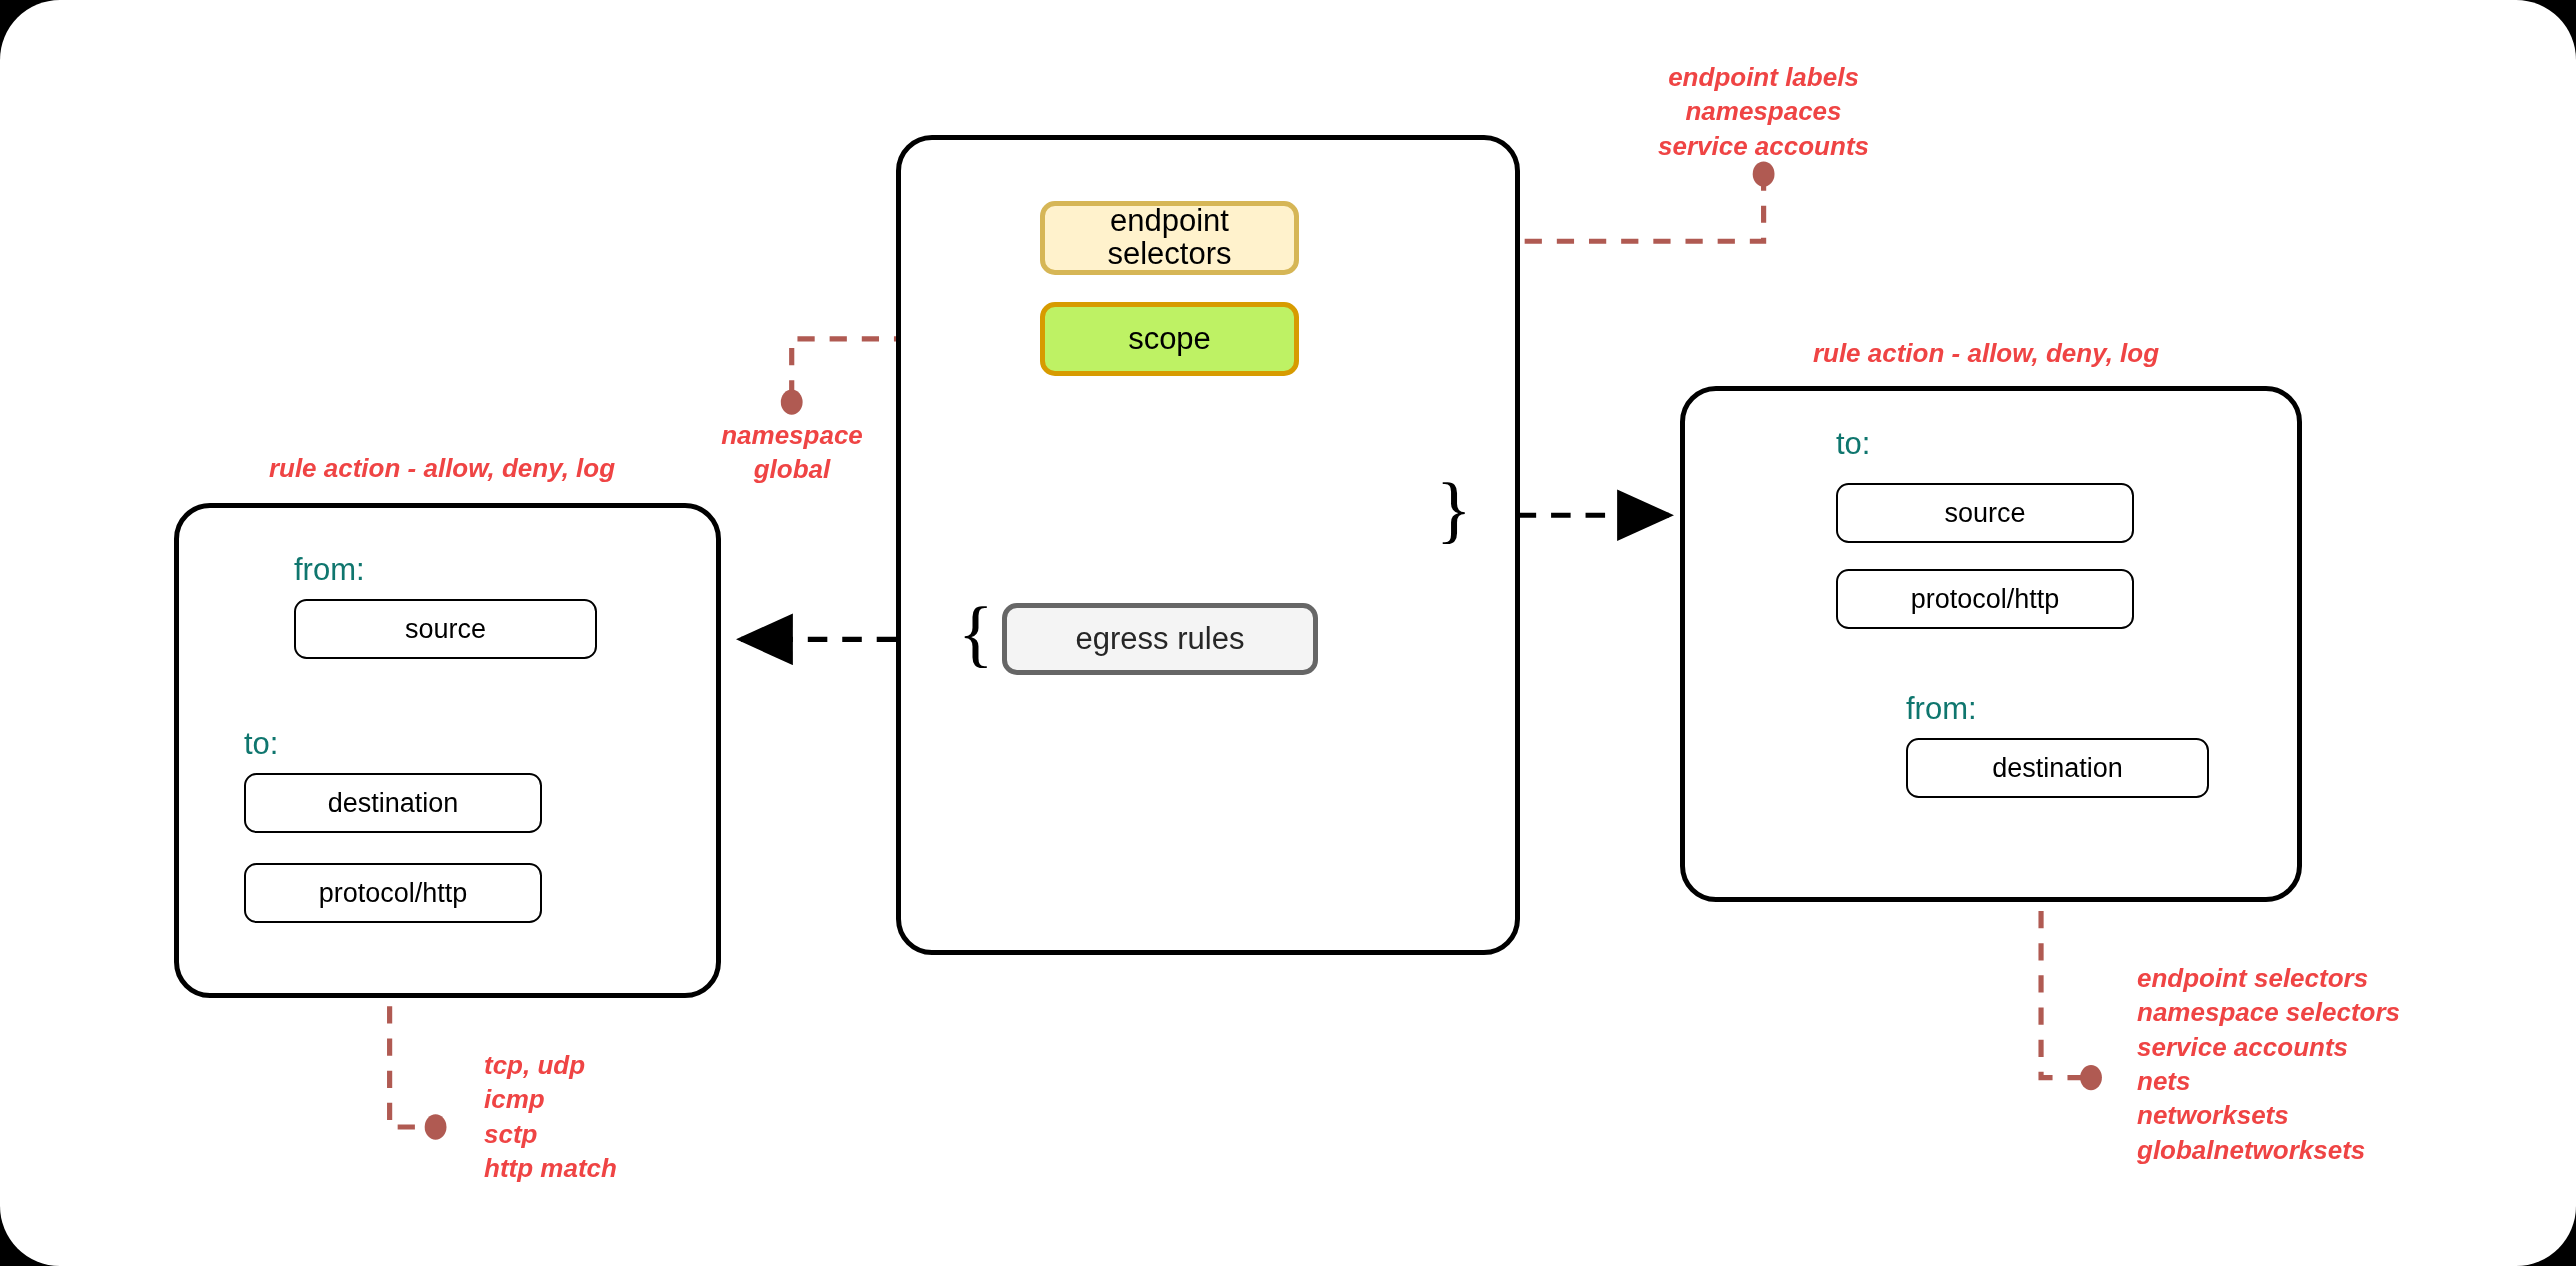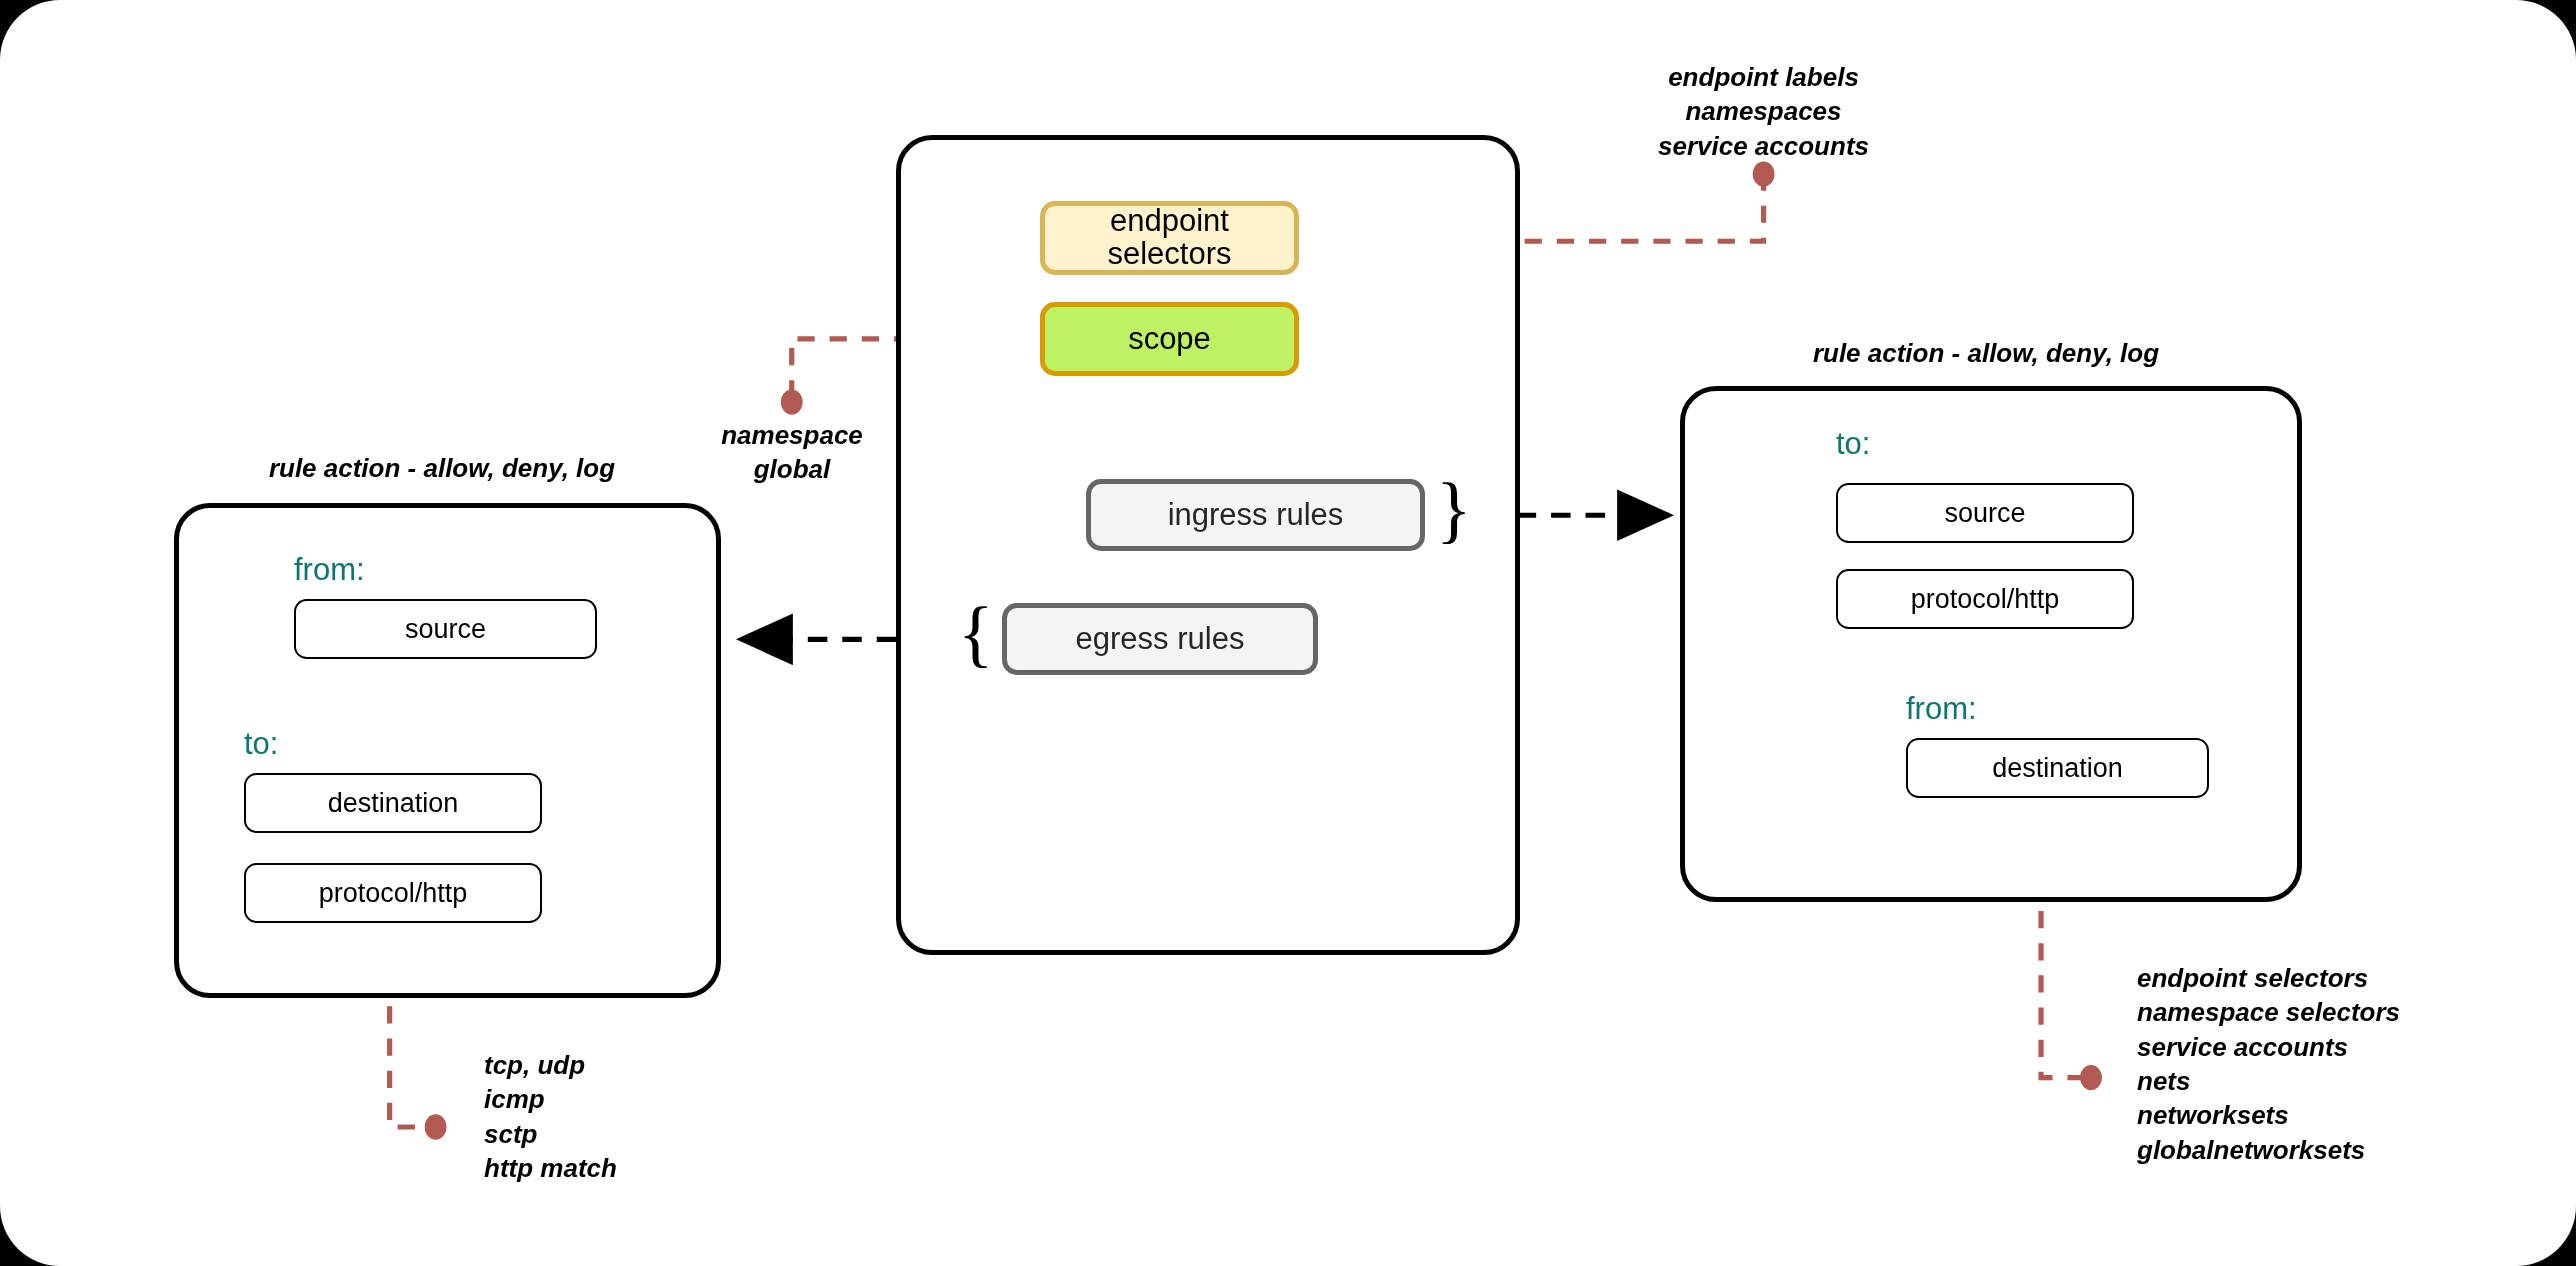--- a/index.html
+++ b/index.html
@@ -62,21 +62,21 @@
     font-size:31px;
   }
   .label-text{
     position:absolute;
     font-size:31px;
     color:#0f766e;
     white-space:nowrap;
   }
   .annot{
     position:absolute;
-    color:#000000;
+    color:#ef4444;
     font-size:26px;
     font-weight:bold;
     font-style:italic;
     line-height:1.32;
     white-space:pre-line;
   }
   .annot.center{text-align:center;}
   .annot.left{text-align:left;}
   .brace{
     position:absolute;
@@ -120,23 +120,20 @@
     <div class="container-box abs" style="left:896px;top:135px;width:614px;height:810px;"></div>
 
     <div class="node yellow-box" style="left:1040px;top:201px;width:259px;height:74px;">
       <span>endpoint selectors</span>
     </div>
 
     <div class="node orange-box" style="left:1040px;top:302px;width:259px;height:74px;">
       <span>scope</span>
     </div>
 
-    <div class="node grey-box" style="left:1086px;top:479px;width:339px;height:72px;">
-      <span>ingress rules</span>
-    </div>
     <div class="brace" style="left:1436px;top:472px;">}</div>
 
     <div class="node grey-box" style="left:1002px;top:603px;width:316px;height:72px;">
       <span>egress rules</span>
     </div>
     <div class="brace" style="left:958px;top:596px;">{</div>
 
     <div class="annot center" style="left:172px;top:451px;width:540px;">rule action - allow, deny, log</div>
 
     <div class="container-box abs" style="left:174px;top:503px;width:537px;height:485px;"></div>

